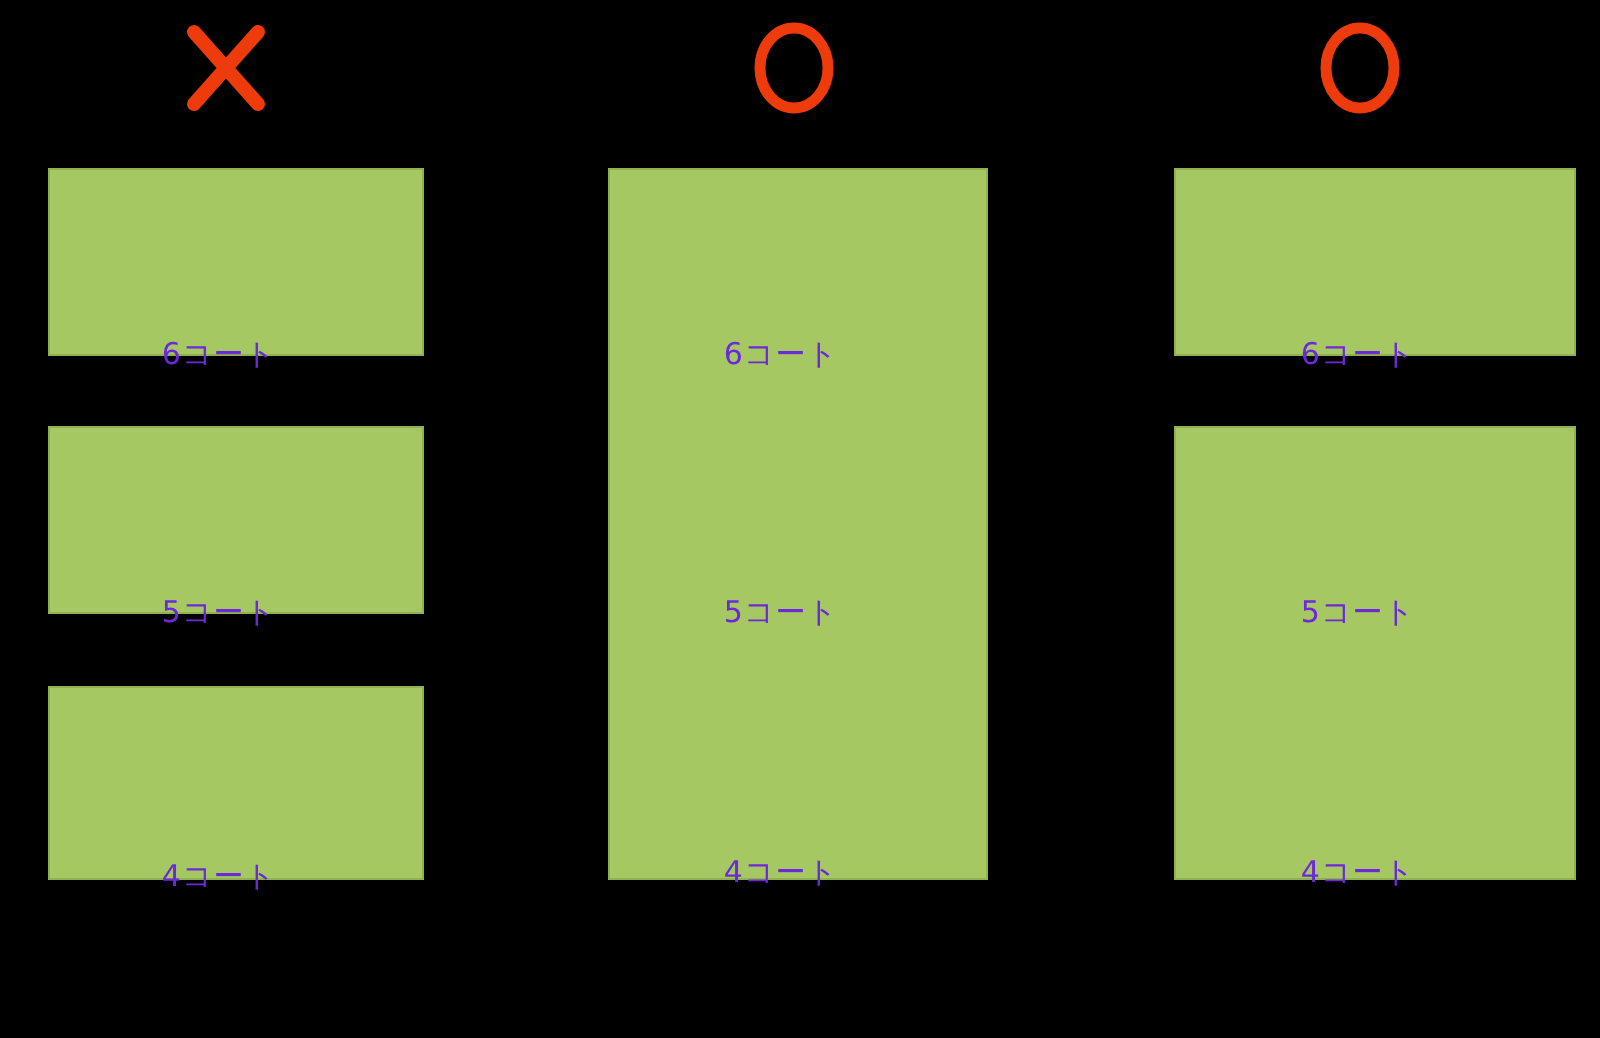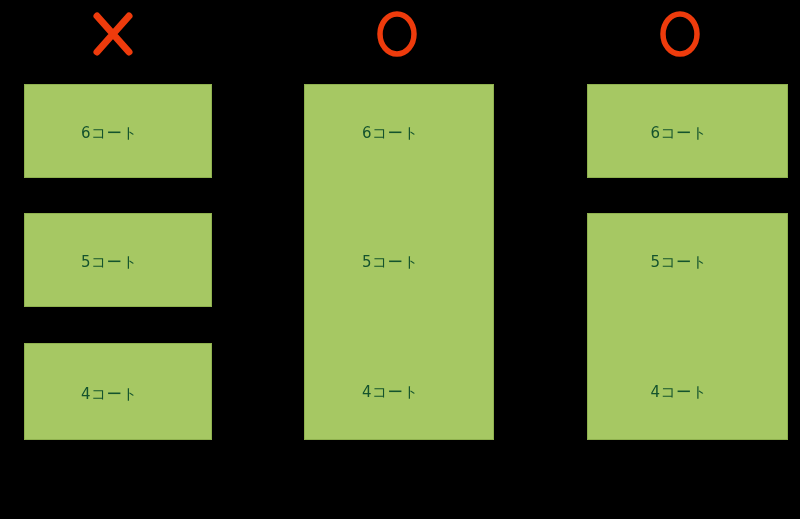--- a/index.html
+++ b/index.html
@@ -49,26 +49,27 @@
     box-sizing: border-box;
     border: 1px solid #8fb14f;
   }
 
   
   .slot-label {
     position: absolute;
     left: 0;
     right: 17px;
     text-align: center;
-    color: #14532d;
+    color: #6d28d9;
     font-size: 15px;
     letter-spacing: 0.5px;
     line-height: 1;
     pointer-events: none;
     white-space: nowrap;
+    margin-top: 44px;
   }
 </style>
 </head>
 <body>
 
 <div class="canvas">
 
   <div class="mark" style="left:83px;">
     <svg width="52" height="52" viewBox="0 0 52 52">
       <path d="M10 8 L42 44 M42 8 L10 44" stroke="#ee3b0c" stroke-width="7" stroke-linecap="round" fill="none"></path>

